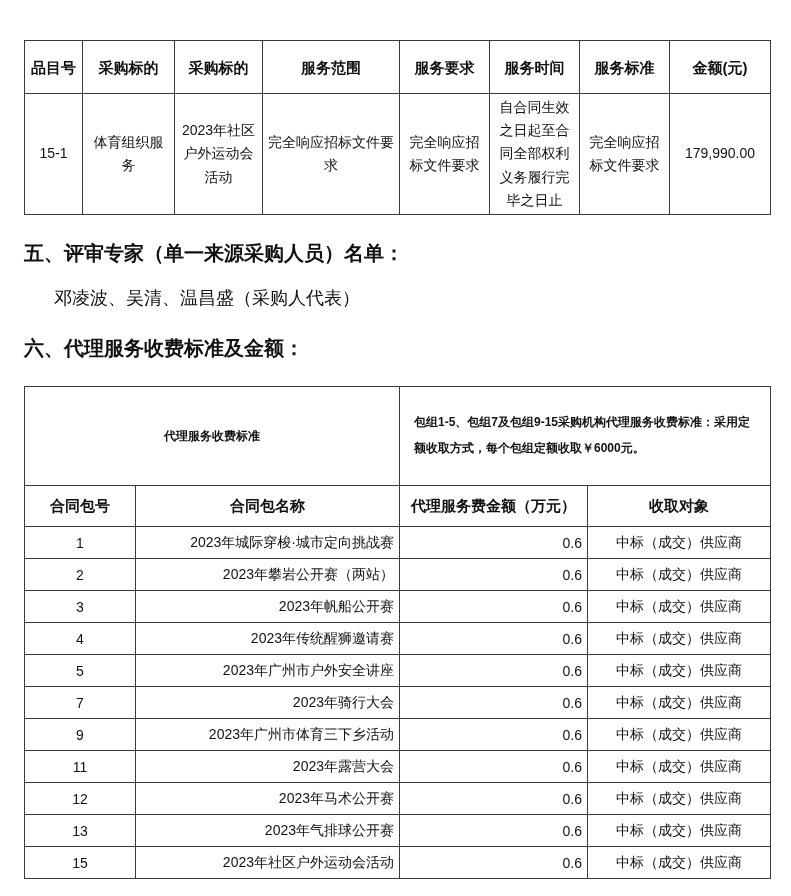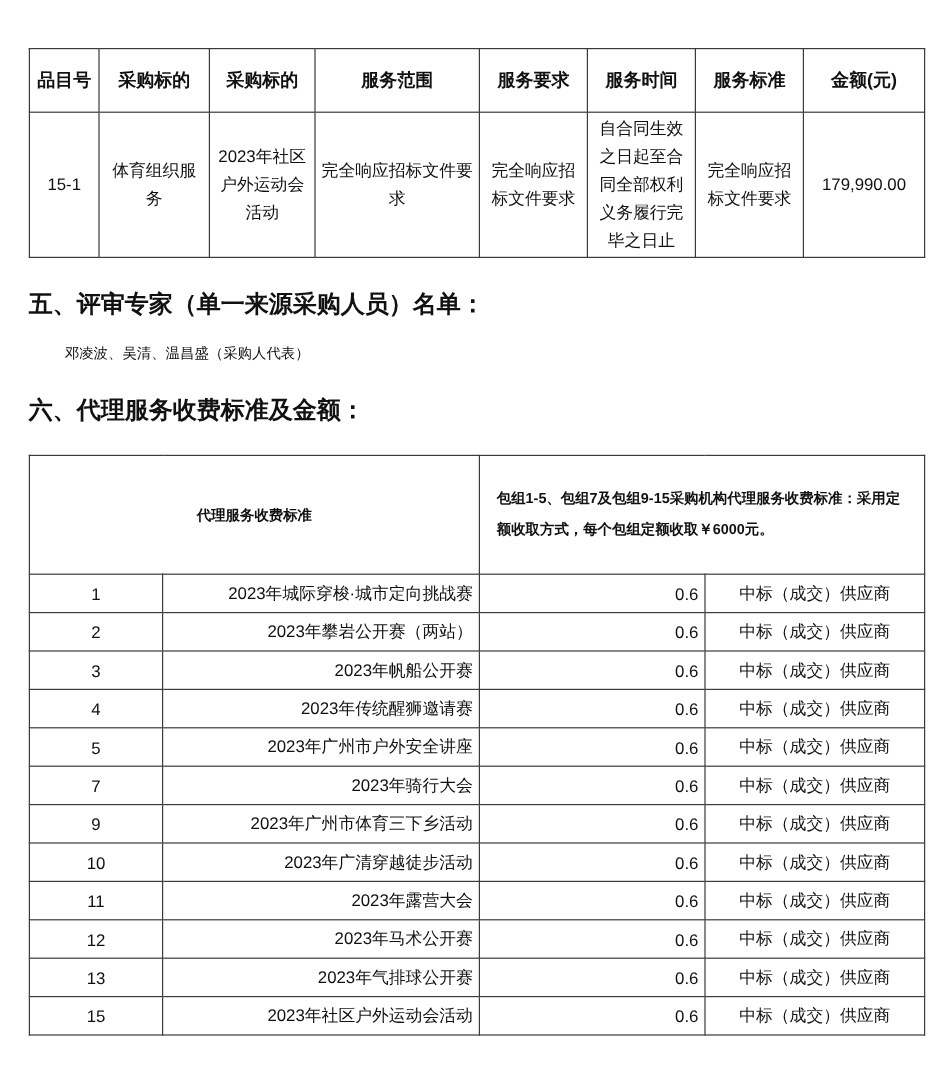--- a/index.html
+++ b/index.html
@@ -41,21 +41,21 @@
     height: 116px;
     line-height: 1.65;
   }
   
   .sec-heading {
     font-size: 20px;
     font-weight: bold;
     margin: 25px 0 0 0;
   }
   .names {
-    font-size: 12px;
+    font-size: 18px;
     margin: 19px 0 0 30px;
   }
   .sec-six {
   }
   
   .fee-table {
     margin-top: 24px;
   }
   .fee-table .std-row td {
     height: 90px;
@@ -133,20 +133,26 @@
       <col style="width:111px">
         <col style="width:264px">
         <col style="width:188px">
         <col style="width:183px">
     </colgroup>
     <tbody>
         <tr class="std-row">
       <td colspan="2">代理服务收费标准</td>
       <td colspan="2" class="std-text">包组1-5、包组7及包组9-15采购机构代理服务收费标准：采用定额收取方式，每个包组定额收取￥6000元。</td>
     </tr>
+    <tr class="head">
+      <th>合同包号</th>
+      <th>合同包名称</th>
+      <th>代理服务费金额（万元）</th>
+      <th>收取对象</th>
+    </tr>
     <tr class="data">
       <td>1</td>
       <td class="name">2023年城际穿梭·城市定向挑战赛</td>
       <td class="amount">0.6</td>
       <td>中标（成交）供应商</td>
     </tr>
     <tr class="data">
       <td>2</td>
       <td class="name">2023年攀岩公开赛（两站）</td>
       <td class="amount">0.6</td>
@@ -176,26 +182,20 @@
       <td class="amount">0.6</td>
       <td>中标（成交）供应商</td>
     </tr>
     <tr class="data">
       <td>9</td>
       <td class="name">2023年广州市体育三下乡活动</td>
       <td class="amount">0.6</td>
       <td>中标（成交）供应商</td>
     </tr>
     <tr class="data">
-      <td>10</td>
-      <td class="name">2023年广清穿越徒步活动</td>
-      <td class="amount">0.6</td>
-      <td>中标（成交）供应商</td>
-    </tr>
-    <tr class="data">
       <td>11</td>
       <td class="name">2023年露营大会</td>
       <td class="amount">0.6</td>
       <td>中标（成交）供应商</td>
     </tr>
     <tr class="data">
       <td>12</td>
       <td class="name">2023年马术公开赛</td>
       <td class="amount">0.6</td>
       <td>中标（成交）供应商</td>

